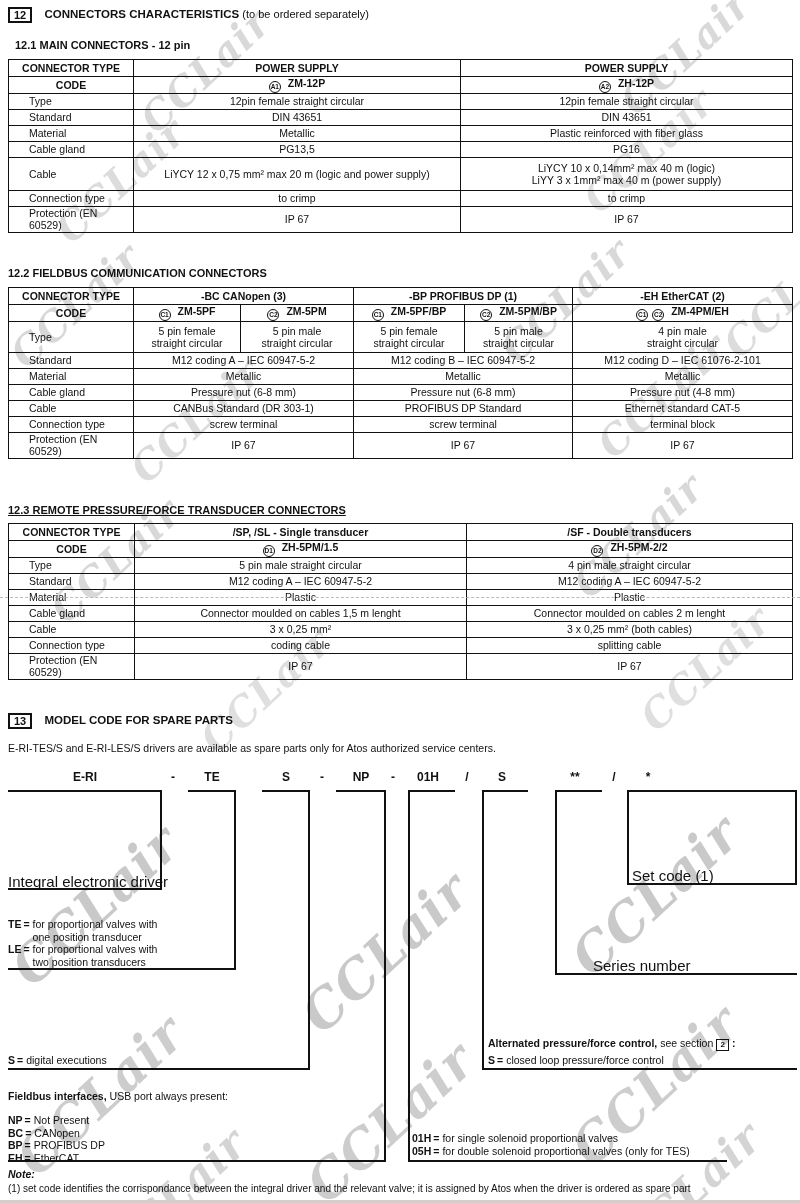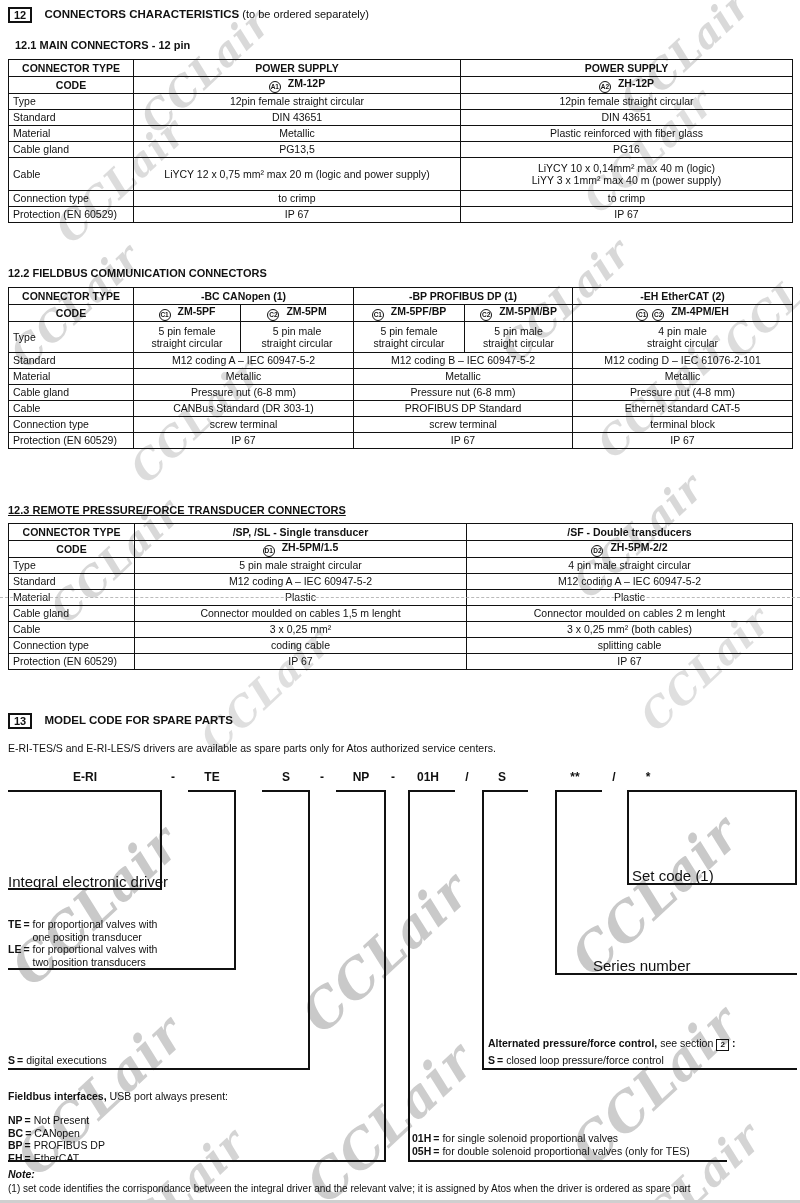--- a/index.html
+++ b/index.html
@@ -13,21 +13,21 @@
       color:#8f8f8f;letter-spacing:1px;white-space:nowrap;}
   .abs{position:absolute;}
   .sechead{font-weight:bold;font-size:11.5px;white-space:nowrap;}
   .secnum{display:inline-block;border:2px solid #111;padding:0px 4px;font-size:11px;
           font-weight:bold;margin-right:9px;vertical-align:-1px;}
   .h2{font-weight:bold;font-size:11px;white-space:nowrap;}
   table{border-collapse:collapse;table-layout:fixed;width:784px;background:transparent;}
   td{border:1.5px solid #111;font-size:10.5px;text-align:center;padding:0 3px;
      height:15px;line-height:1.18;white-space:pre-line;overflow:hidden;}
   tr.hdr td{font-weight:bold;height:16px;}
-  td.lbl{text-align:left;padding-left:4px;}
+  td.lbl{text-align:left;padding-left:20px;}
   td.codecell{font-weight:bold;}
   .circ{display:inline-block;box-sizing:border-box;width:12px;height:12px;border:1px solid #111;
         border-radius:50%;font-size:6.5px;font-weight:bold;line-height:10px;text-align:center;
         vertical-align:-2px;margin-right:7px;letter-spacing:0;}
   .circ2{margin-right:4px;}
   .notes{font-size:10.5px;line-height:1.25;}
   .notes b{font-size:10.5px;}
   .seg{position:absolute;transform:translateX(-50%);font-weight:bold;font-size:12px;white-space:nowrap;}
   .hl{position:absolute;height:2px;background:#111;}
   .vl{position:absolute;width:2px;background:#111;}
@@ -143,21 +143,21 @@
           <col style="width:125px">
           <col style="width:107px">
           <col style="width:113px">
           <col style="width:111px">
           <col style="width:108px">
           <col style="width:220px">
         </colgroup>
       <tbody>
           <tr class="hdr">
         <td>CONNECTOR TYPE</td>
-        <td colspan="2">-BC CANopen (1)</td>
+        <td colspan="2">-BC CANopen (3)</td>
         <td colspan="2">-BP PROFIBUS DP (1)</td>
         <td>-EH EtherCAT (2)</td>
       </tr>
       <tr class="hdr">
         <td>CODE</td>
         <td class="codecell"><span class="circ">C1</span><span>ZM-5PF</span></td>
         <td class="codecell"><span class="circ">C2</span><span>ZM-5PM</span></td>
         <td class="codecell"><span class="circ">C1</span><span>ZM-5PF/BP</span></td>
         <td class="codecell"><span class="circ">C2</span><span>ZM-5PM/BP</span></td>
         <td class="codecell"><span class="circ circ2">C1</span><span class="circ">C2</span><span>ZM-4PM/EH</span></td>

